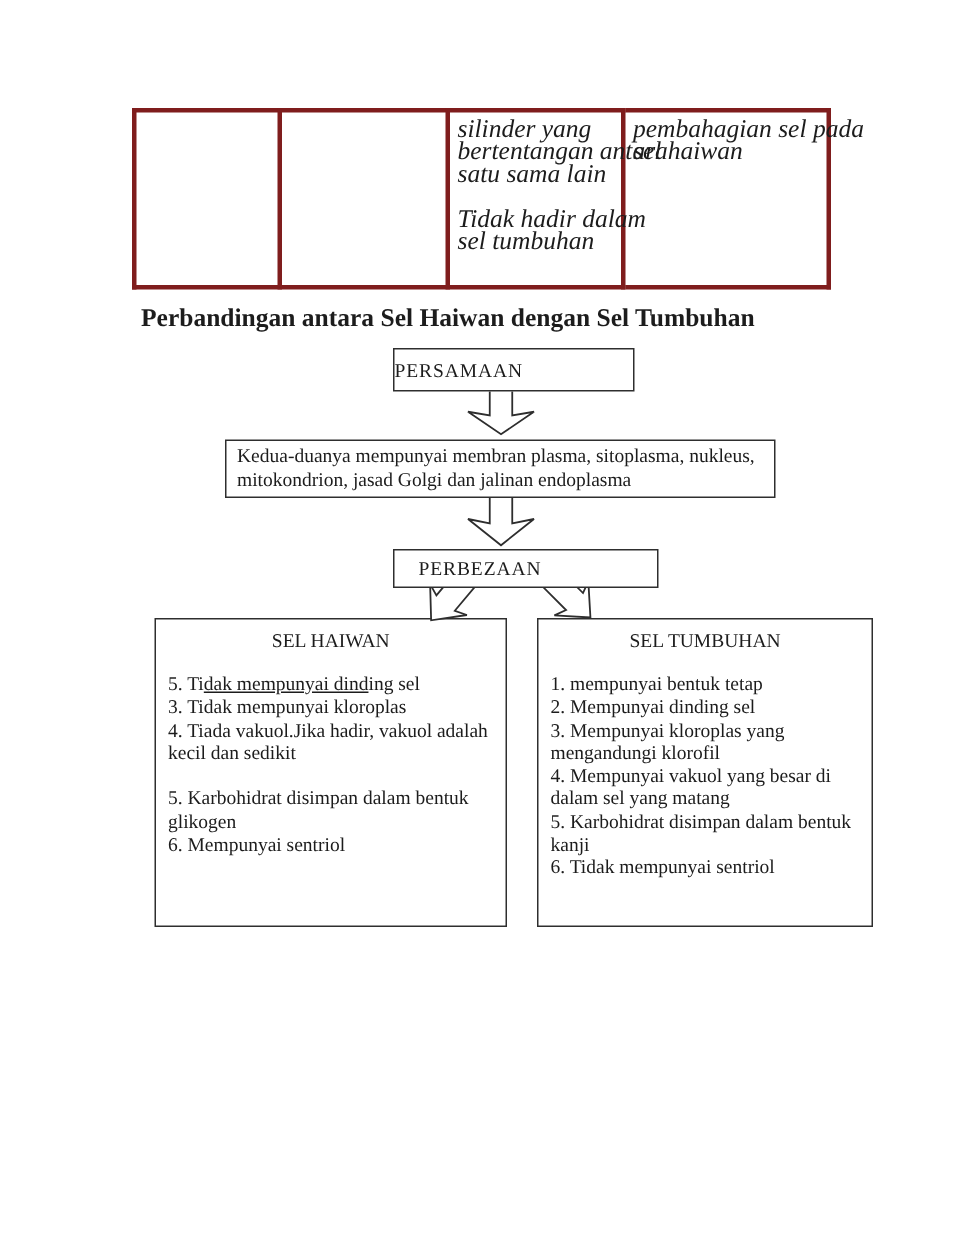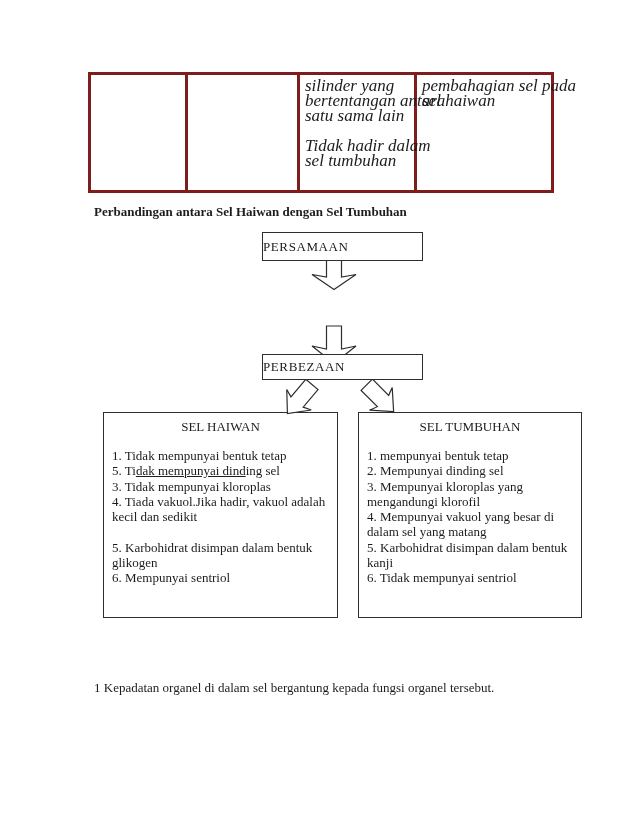--- a/index.html
+++ b/index.html
@@ -10,29 +10,29 @@
   
   .cont-table{
     position:absolute;left:88px;top:72px;width:463px;
     border-collapse:collapse;table-layout:fixed;
   }
   .cont-table td{
     border:3px solid #7f1d1d;vertical-align:top;height:110px;
     padding:3px 4px 2px 5px;line-height:15px;white-space:pre;font-size:17px;font-style:italic;
   }
   
-  .h-bold{position:absolute;font-weight:bold;font-size:13px;line-height:16px;white-space:pre;}
+  .h-bold{position:absolute;font-weight:bold;font-size:17px;line-height:16px;white-space:pre;}
   .h1{left:94px;top:204px;}
   .h2{left:94px;top:653px;}
   .para{position:absolute;left:94px;top:680px;font-size:13px;line-height:16px;white-space:pre;}
   
   .dbox{position:absolute;border:1px solid #2e2e2e;background:#ffffff;box-sizing:content-box;}
   .lbl-box{width:159px;text-align:left;letter-spacing:0.6px;z-index:3;}
   .persamaan{left:262px;top:232px;height:27px;line-height:27px;}
-  .perbezaan{left:262px;top:354px;height:24px;line-height:24px;}
+  .perbezaan{left:262px;top:366px;height:24px;line-height:24px;padding-left:16px;}
   .kedua{left:150px;top:293px;width:365px;height:35px;padding-top:2px;z-index:3;}
   .kedua .txt{padding-left:7px;line-height:15.5px;white-space:pre;}
   .cellbox{top:412px;height:204px;z-index:1;}
   .haiwan{left:103px;width:233px;}
   .tumbuhan{left:358px;width:222px;}
   .cellbox .title{text-align:center;margin-top:6px;line-height:15px;}
   .cellbox .content{margin-top:14px;padding-left:8px;line-height:15.3px;}
   .bl{white-space:pre;min-height:15.3px;}
   .u-part{text-decoration:underline;}
   
@@ -73,29 +73,32 @@
     <polygon class="blk-arrow" points="326.5,256 341.5,256 341.5,277 356,274.5 334,289.5 312,274.5 326.5,277"></polygon>
     <polygon class="blk-arrow" points="326.5,326 341.5,326 341.5,349 356,346 334,363.5 312,346 326.5,349"></polygon>
     <polygon class="blk-arrow" points="-8,-6 8,-6 8,17 16,14 0,32 -16,14 -8,17" transform="translate(308,389) rotate(40)"></polygon>
     <polygon class="blk-arrow" points="-8,-6 8,-6 8,17 16,14 0,32 -16,14 -8,17" transform="translate(371,389) rotate(-45)"></polygon>
   </svg>
 
   <div class="dbox lbl-box persamaan">
     <span>PERSAMAAN</span>
   </div>
 
+  <div class="dbox kedua">
+    <div class="txt">Kedua-duanya mempunyai membran plasma, sitoplasma, nukleus,
+mitokondrion, jasad Golgi dan jalinan endoplasma</div>
+  </div>
 
   <div class="dbox lbl-box perbezaan">
     <span>PERBEZAAN</span>
   </div>
 
   <div class="dbox cellbox haiwan">
     <div class="title">SEL HAIWAN</div>
     <div class="content">
-      <div class="bl">1. Tidak mempunyai bentuk tetap</div>
       <div class="bl"><span>5. Ti</span><span class="u-part">dak mempunyai dind</span><span>ing sel</span></div>
       <div class="bl">3. Tidak mempunyai kloroplas
 4. Tiada vakuol.Jika hadir, vakuol adalah
 kecil dan sedikit
 
 5. Karbohidrat disimpan dalam bentuk
 glikogen
 6. Mempunyai sentriol</div>
     </div>
   </div>
@@ -108,15 +111,14 @@
 3. Mempunyai kloroplas yang
 mengandungi klorofil
 4. Mempunyai vakuol yang besar di
 dalam sel yang matang
 5. Karbohidrat disimpan dalam bentuk
 kanji
 6. Tidak mempunyai sentriol</div>
     </div>
   </div>
 
-  <div class="para">1 Kepadatan organel di dalam sel bergantung kepada fungsi organel tersebut.</div>
 
 </div>
 
 </body></html>

